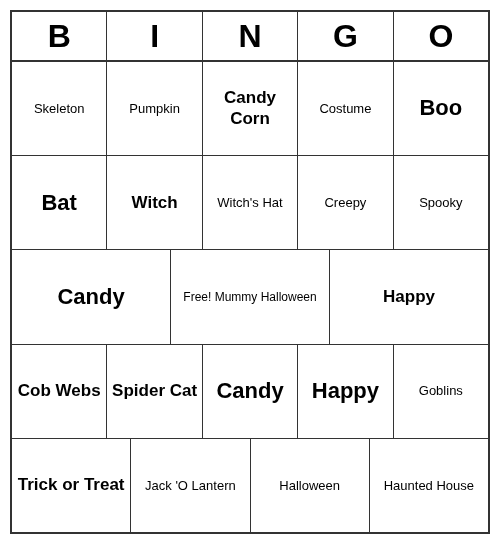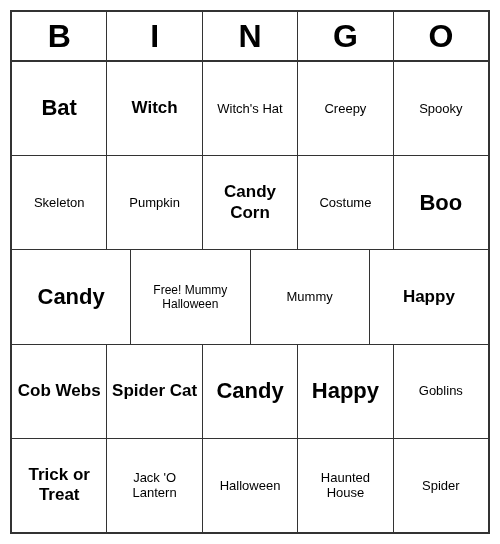--- a/index.html
+++ b/index.html
@@ -81,47 +81,45 @@
 <div class="bingo-card">
   <div class="header-row">
   <div class="header-cell">B</div>
       <div class="header-cell">I</div>
       <div class="header-cell">N</div>
       <div class="header-cell">G</div>
       <div class="header-cell">O</div>
     </div>
   <div class="grid">
   <div class="row">
+        <div class="cell">Skeleton</div>
+        <div class="cell">Pumpkin</div>
+        <div class="cell medium">Candy Corn</div>
+        <div class="cell">Costume</div>
+        <div class="cell large">Boo</div>
+      </div>
+      <div class="row">
         <div class="cell large">Bat</div>
         <div class="cell medium">Witch</div>
         <div class="cell">Witch's Hat</div>
         <div class="cell">Creepy</div>
         <div class="cell">Spooky</div>
       </div>
       <div class="row">
-        <div class="cell">Skeleton</div>
-        <div class="cell">Pumpkin</div>
-        <div class="cell medium">Candy Corn</div>
-        <div class="cell">Costume</div>
-        <div class="cell large">Boo</div>
-      </div>
-      <div class="row">
         <div class="cell large">Candy</div>
         <div class="cell free">Free! Mummy Halloween</div>
-        <div class="cell">Mummy</div>
         <div class="cell medium">Happy</div>
       </div>
       <div class="row">
         <div class="cell medium">Cob Webs</div>
         <div class="cell medium">Spider Cat</div>
         <div class="cell large">Candy</div>
         <div class="cell large">Happy</div>
         <div class="cell">Goblins</div>
       </div>
       <div class="row">
         <div class="cell medium">Trick or Treat</div>
         <div class="cell">Jack 'O Lantern</div>
         <div class="cell">Halloween</div>
         <div class="cell">Haunted House</div>
-        <div class="cell">Spider</div>
       </div>
     </div>
 </div>
 
 </body></html>

